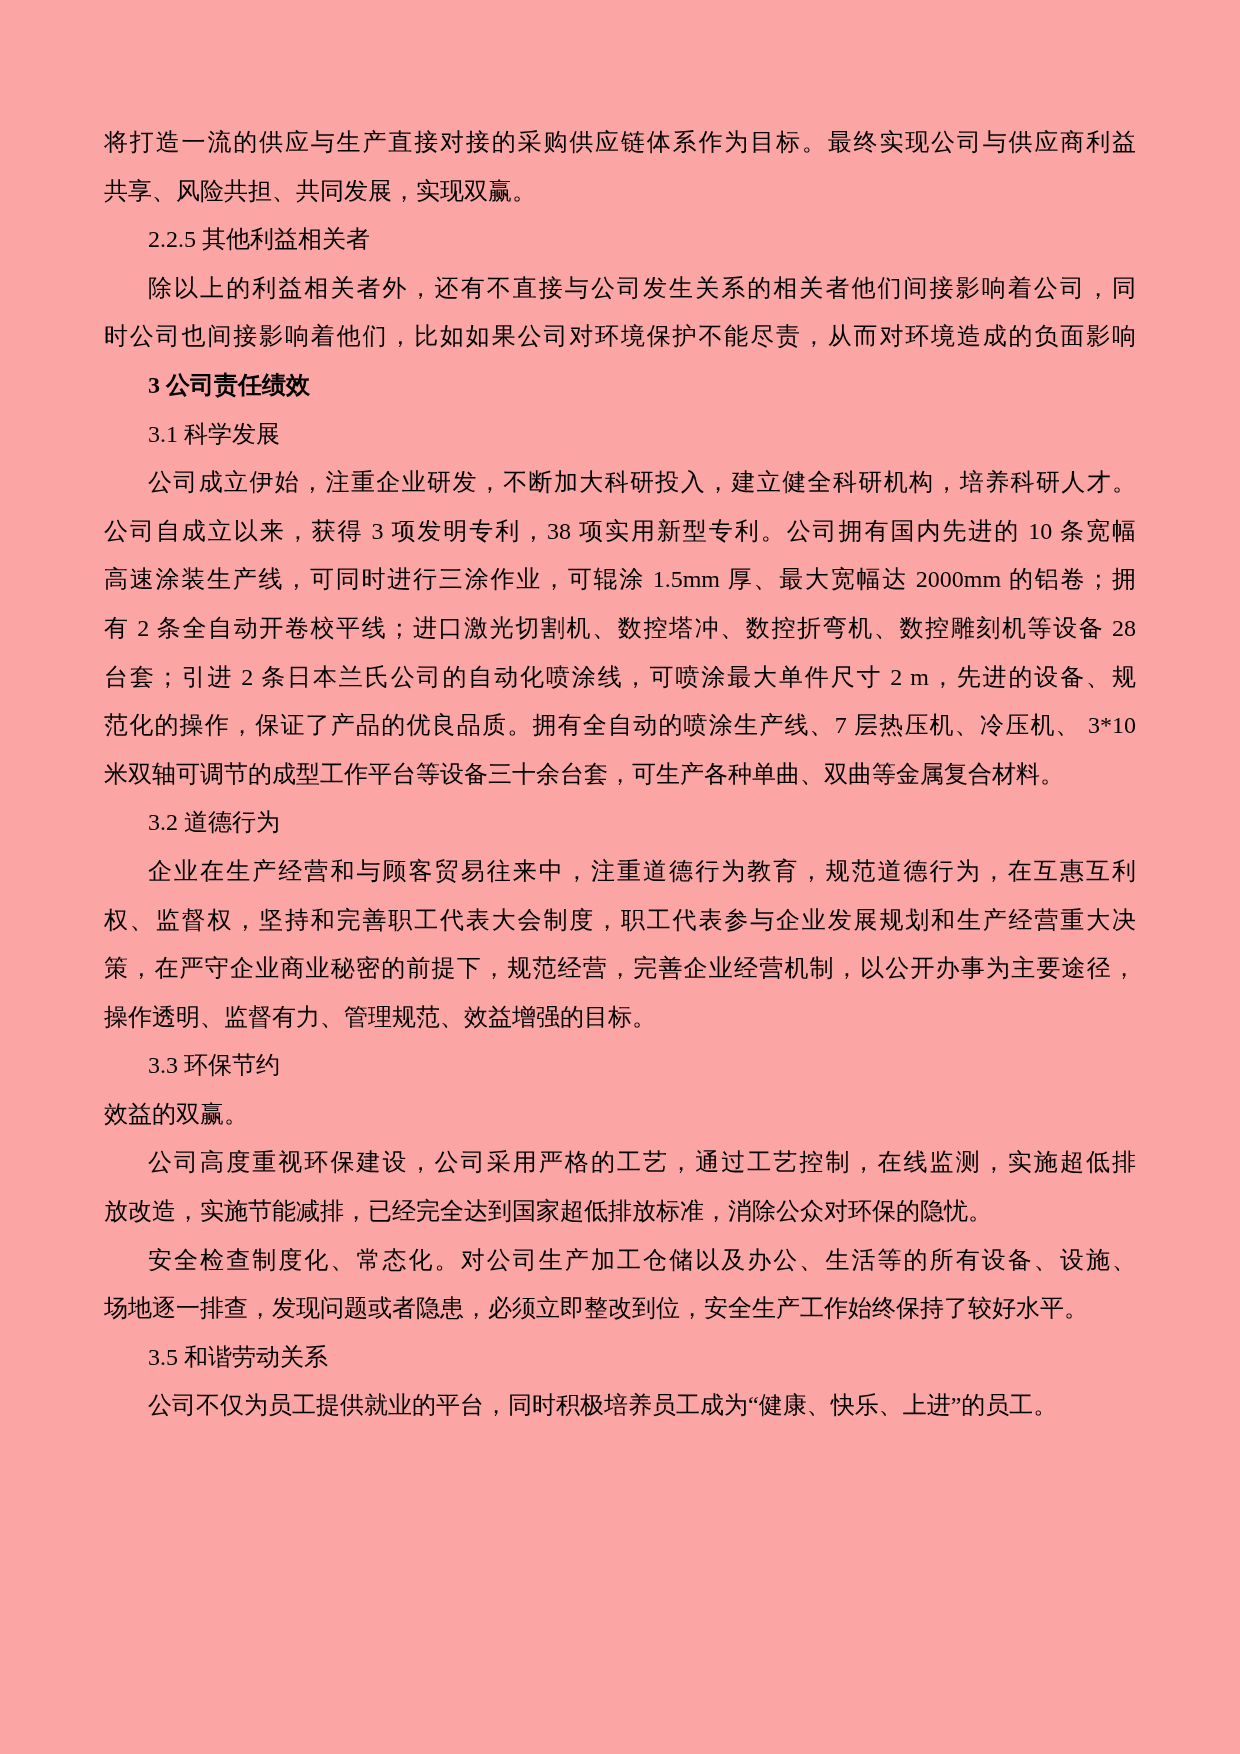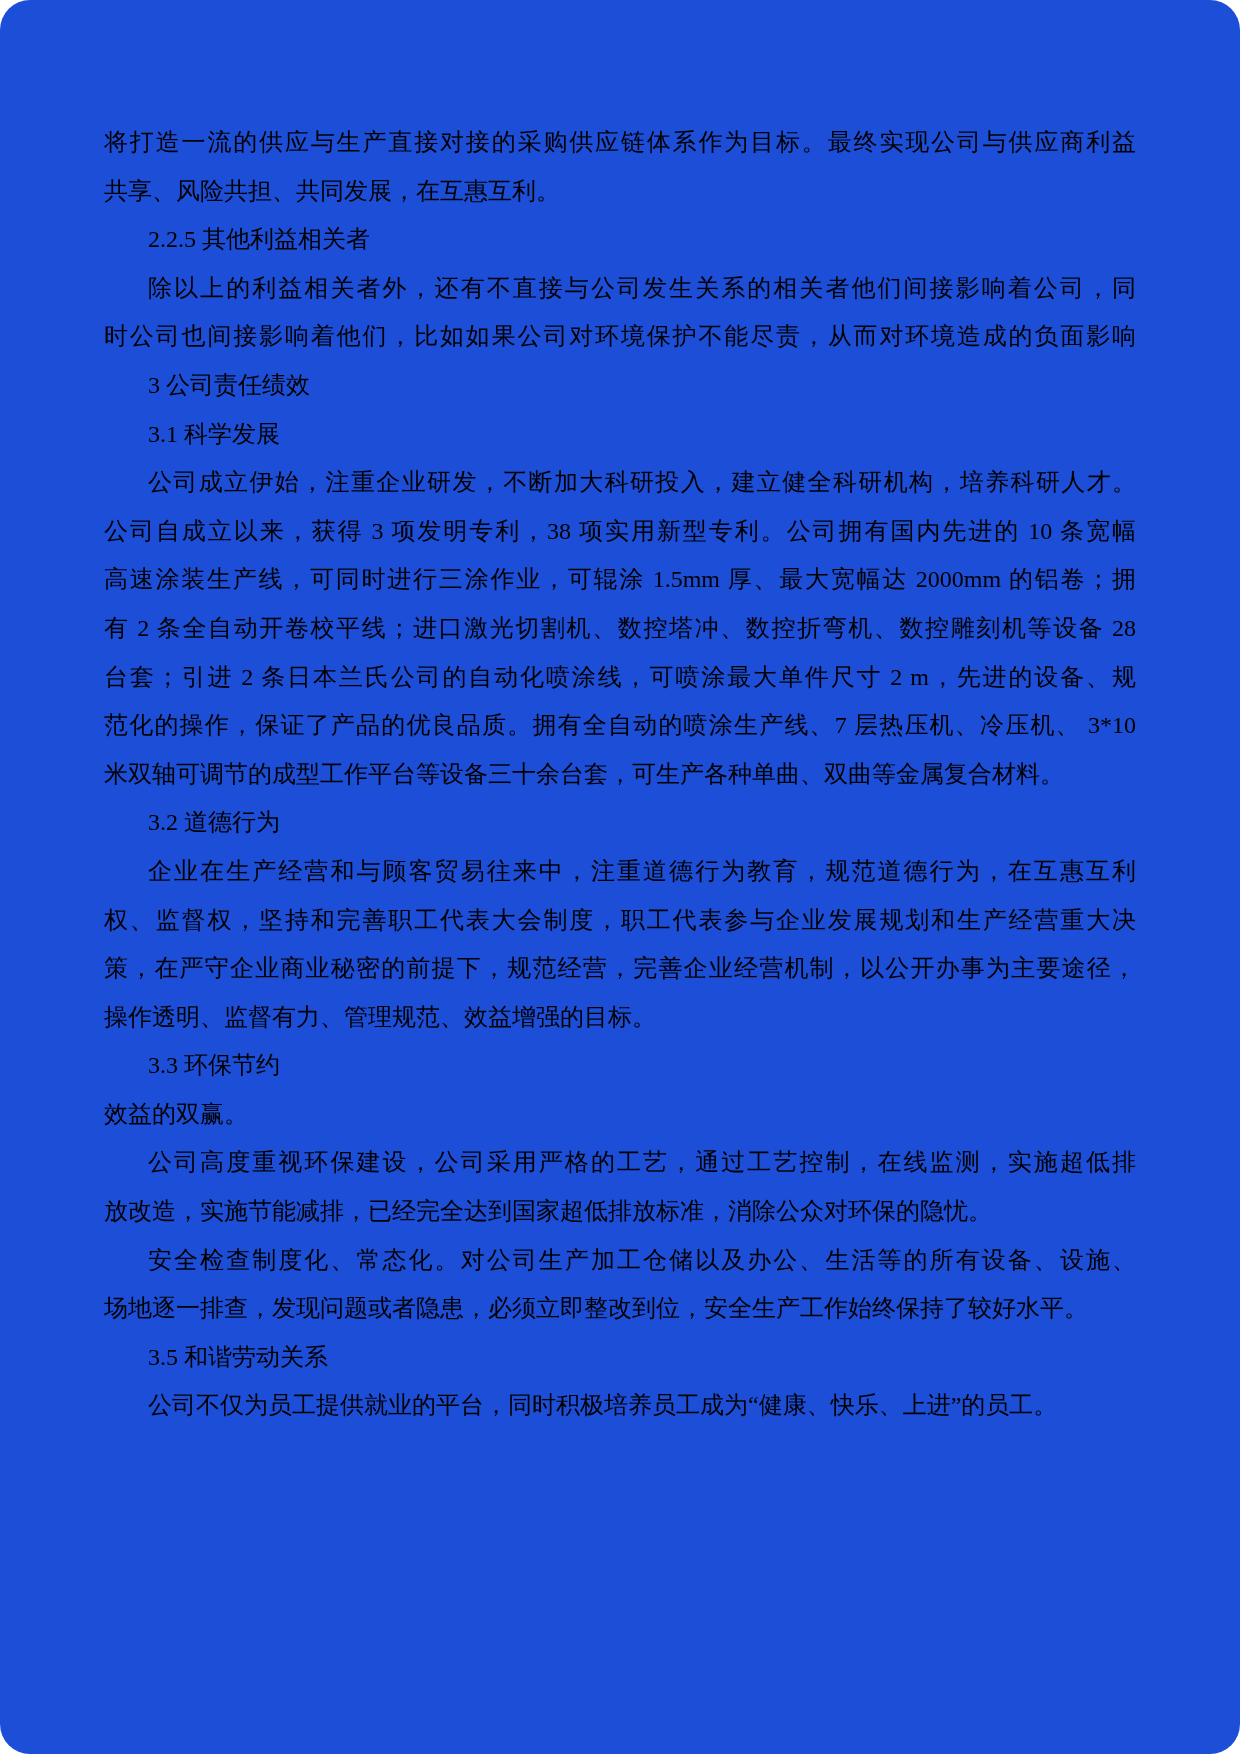--- a/index.html
+++ b/index.html
@@ -32,30 +32,30 @@
   .line.justify {
     white-space: normal;
     text-align: justify;
     text-align-last: justify;
     text-justify: inter-character;
   }
   .line.indent {
     padding-left: 44px;
   }
   .line.bold {
-    font-weight: normal;
+    font-weight: bold;
   }
 </style>
 </head>
 <body>
 
-<div class="page" style="background: #1d4ed8; border-radius: 30px;">
+<div class="page" style="background: #fca5a5;">
   <div class="content" id="doc-content" style="color: rgb(0, 0, 0);">
       <div class="line justify">将打造一流的供应与生产直接对接的采购供应链体系作为目标。最终实现公司与供应商利益</div>
-      <div class="line">共享、风险共担、共同发展，在互惠互利。</div>
+      <div class="line">共享、风险共担、共同发展，实现双赢。</div>
       <div class="line indent">2.2.5 其他利益相关者</div>
       <div class="line justify indent">除以上的利益相关者外，还有不直接与公司发生关系的相关者他们间接影响着公司，同</div>
       <div class="line justify">时公司也间接影响着他们，比如如果公司对环境保护不能尽责，从而对环境造成的负面影响</div>
       <div class="line indent bold">3 公司责任绩效</div>
       <div class="line indent">3.1 科学发展</div>
       <div class="line justify indent">公司成立伊始，注重企业研发，不断加大科研投入，建立健全科研机构，培养科研人才。</div>
       <div class="line justify">公司自成立以来，获得 3 项发明专利，38 项实用新型专利。公司拥有国内先进的 10 条宽幅</div>
       <div class="line justify">高速涂装生产线，可同时进行三涂作业，可辊涂 1.5mm 厚、最大宽幅达 2000mm 的铝卷；拥</div>
       <div class="line justify">有 2 条全自动开卷校平线；进口激光切割机、数控塔冲、数控折弯机、数控雕刻机等设备 28</div>
       <div class="line justify">台套；引进 2 条日本兰氏公司的自动化喷涂线，可喷涂最大单件尺寸 2 m，先进的设备、规</div>

